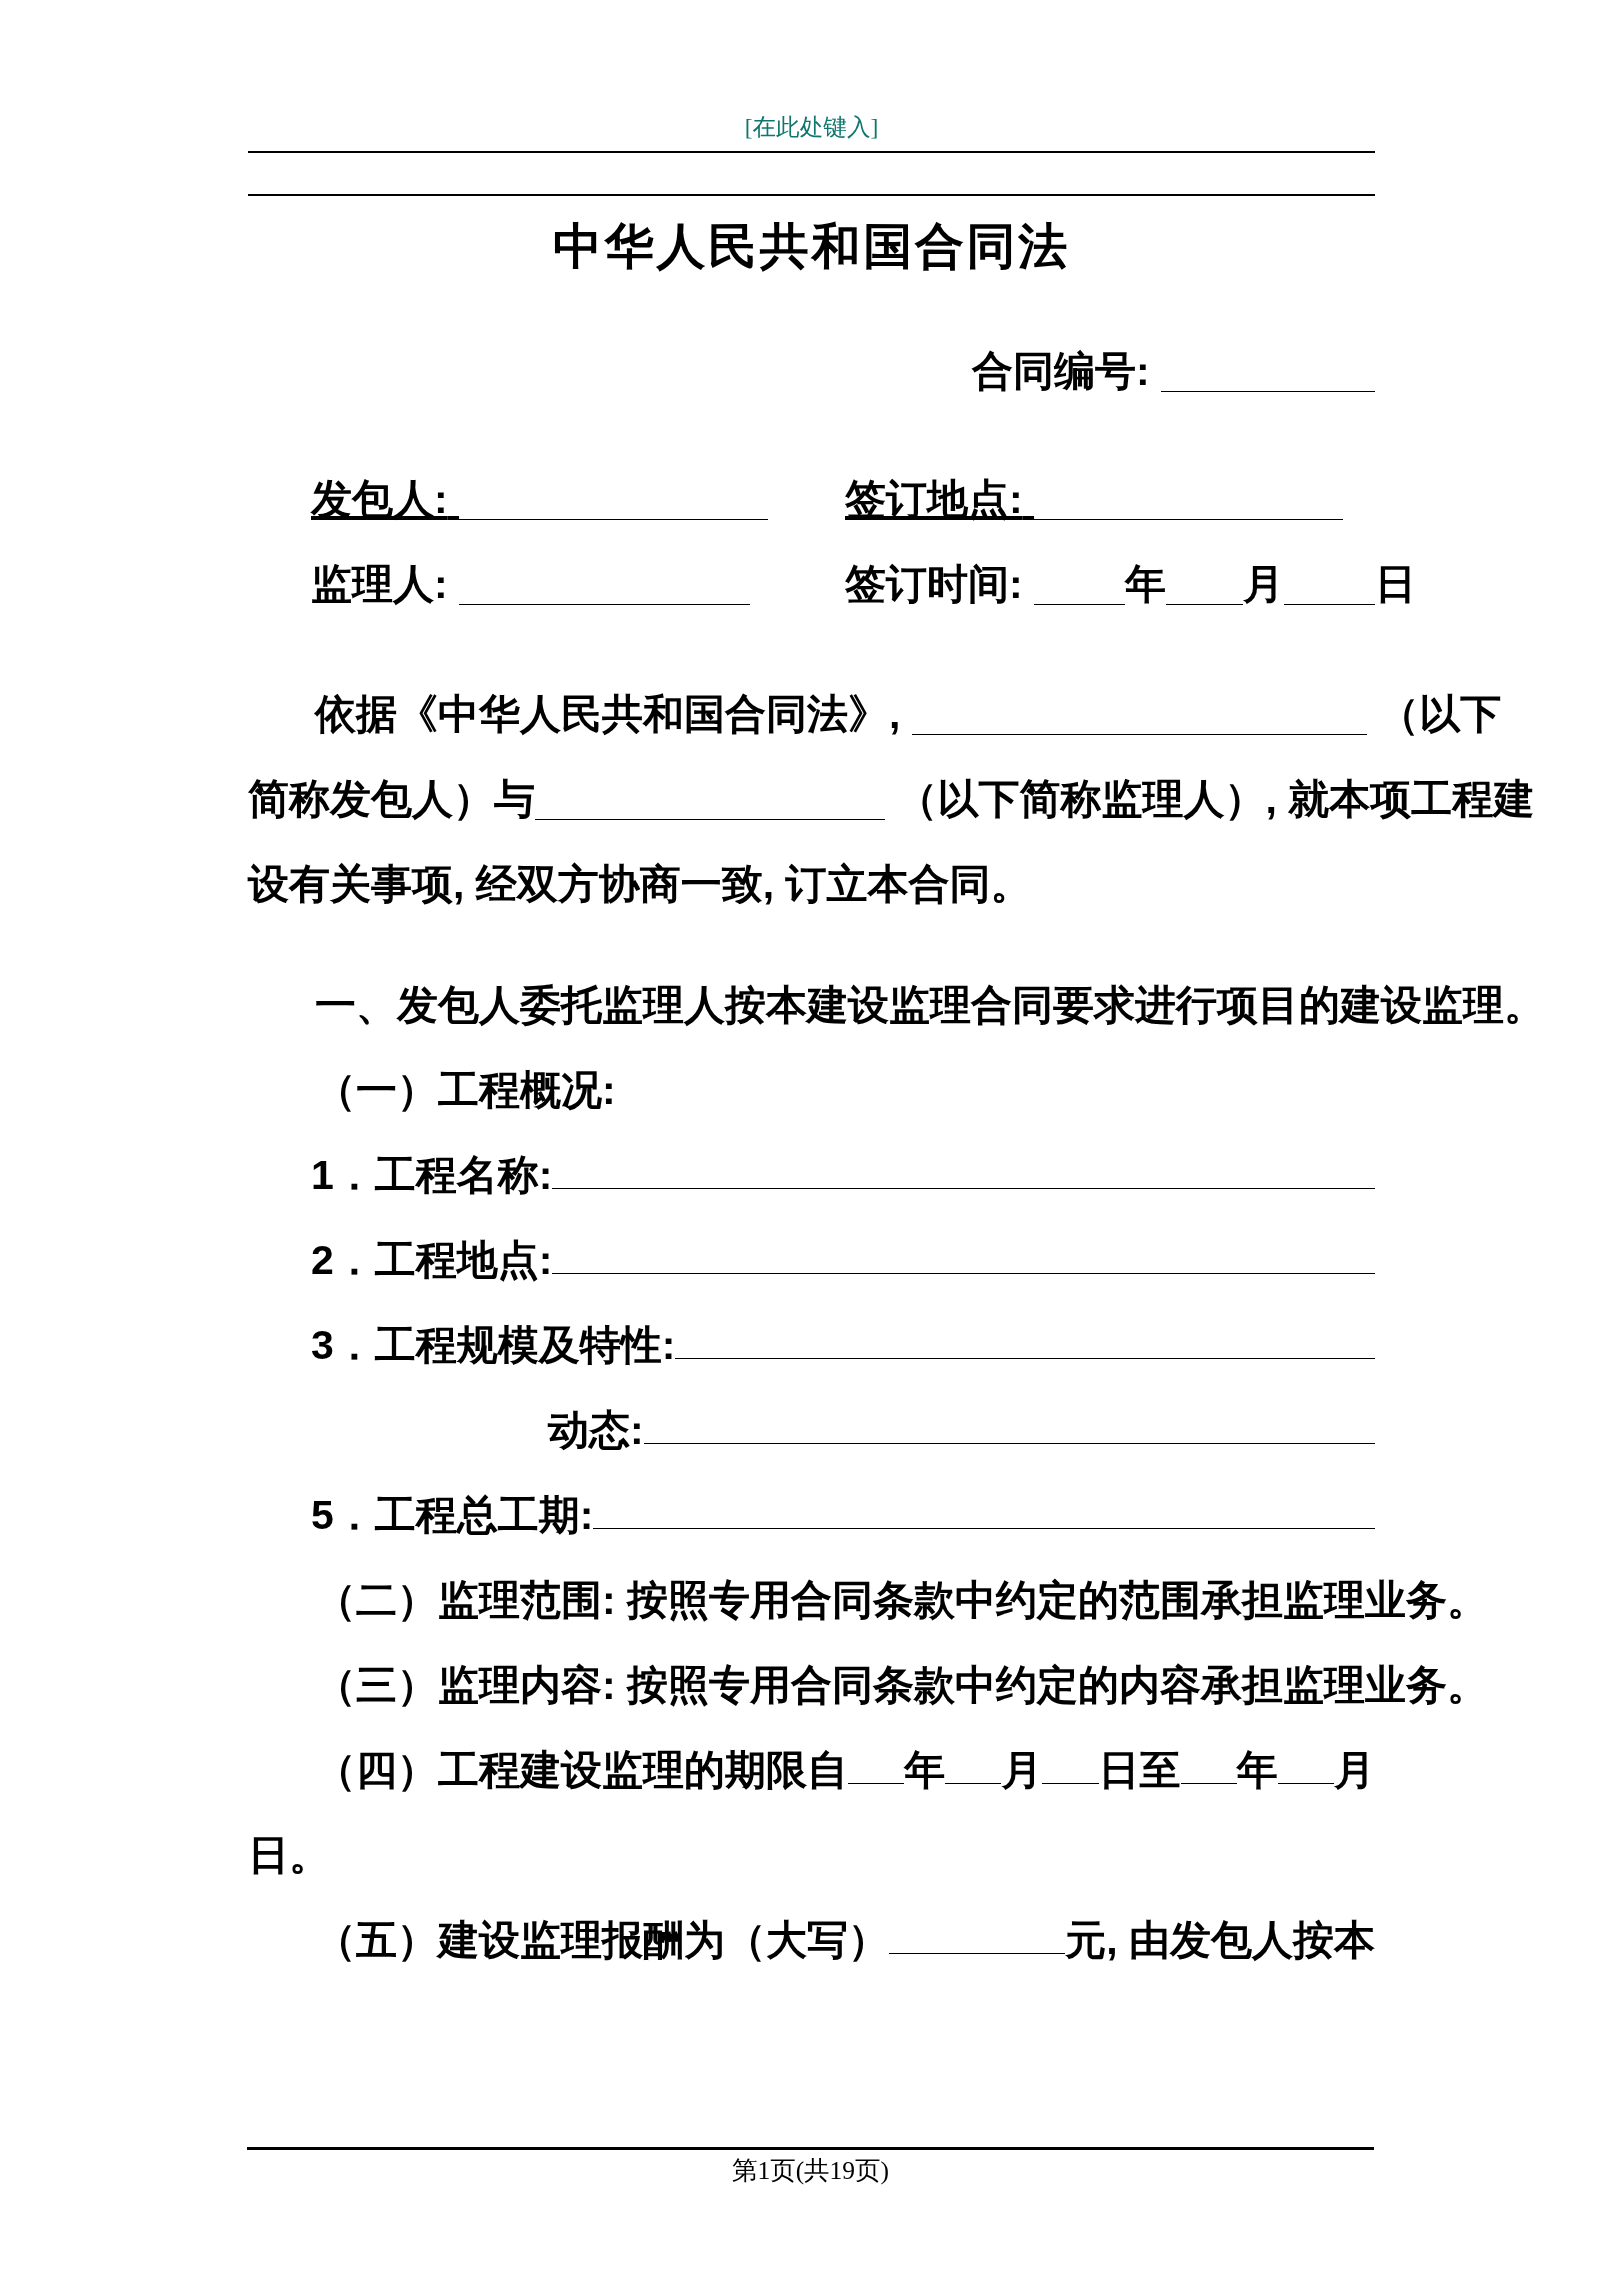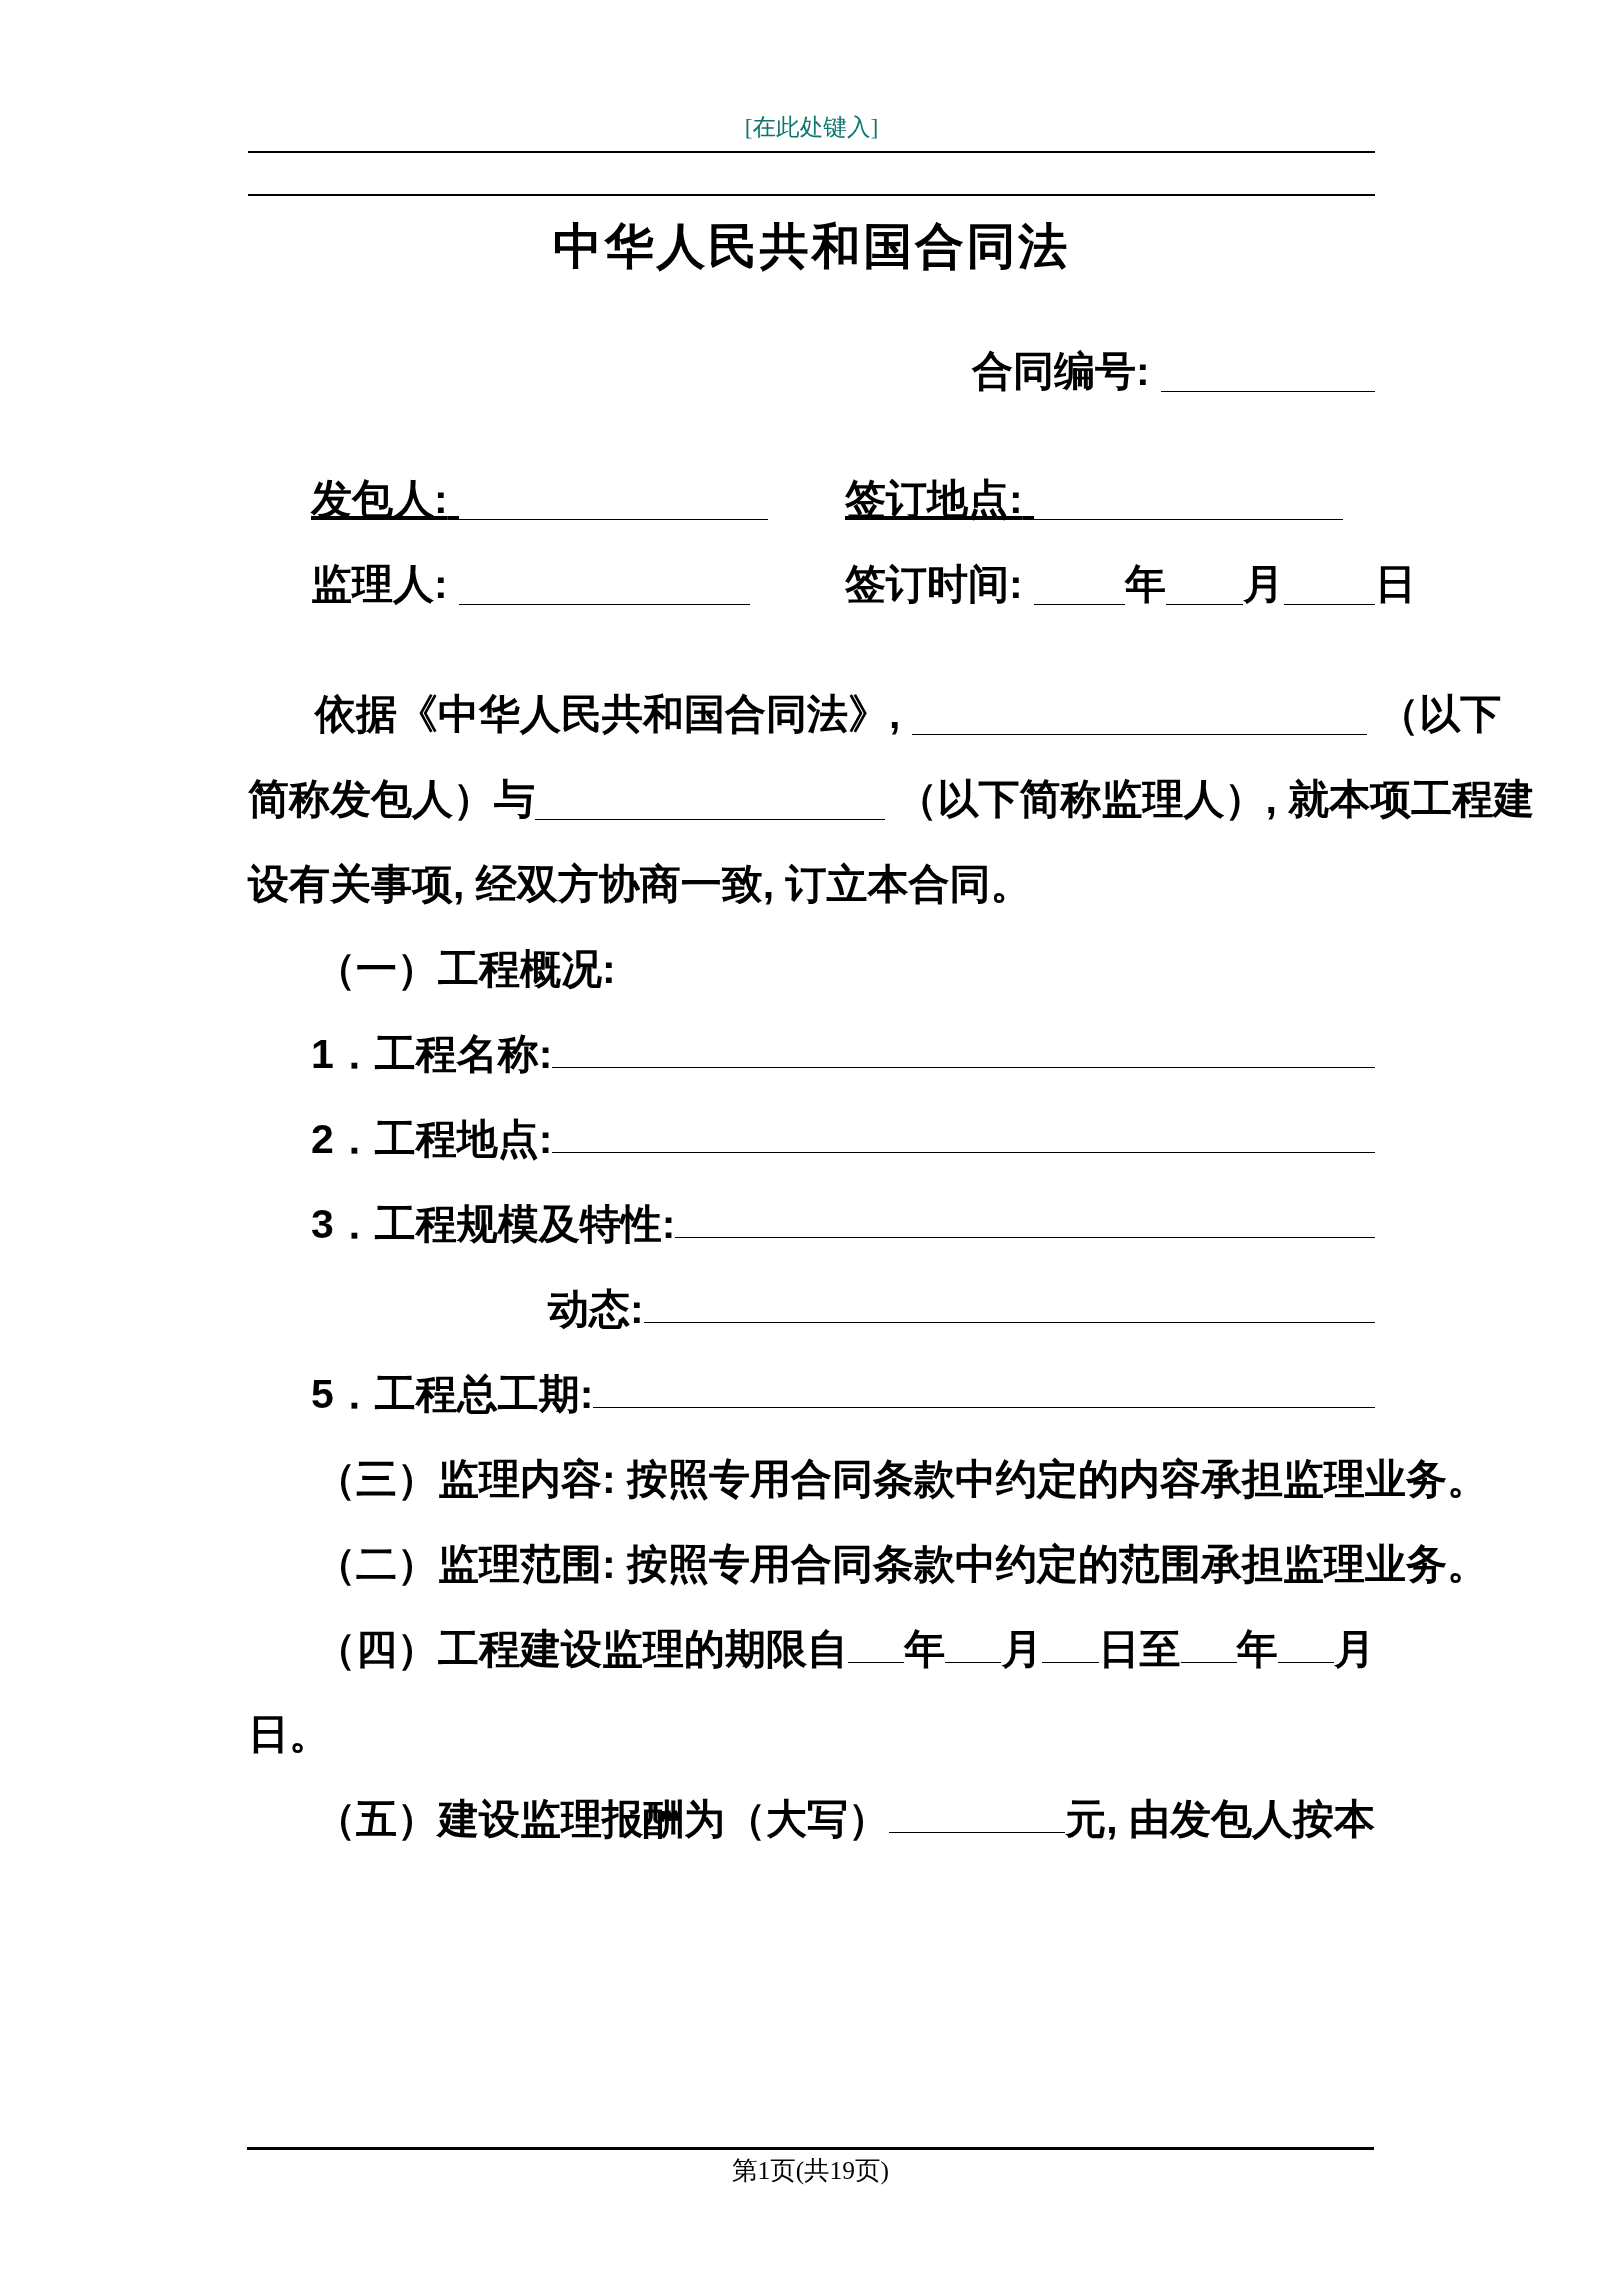--- a/index.html
+++ b/index.html
@@ -82,20 +82,21 @@
     <span class="col-left"><span>监理人:</span> <span class="blank w320"></span></span>
     <span class="col-right"><span>签订时间:</span> <span class="blank w100"></span><span>年</span><span class="blank w85"></span><span>月</span><span class="blank w100"></span><span>日</span></span>
   </div>
 
   <div class="preamble">
     <div class="row indent"><span>依据《中华人民共和国合同法》,</span> <span class="blank w500"></span> <span>（以下</span></div>
     <div class="row"><span>简称发包人）与</span><span class="blank w385"></span> <span>（以下简称监理人）, 就本项工程建</span></div>
     <div class="row">设有关事项, 经双方协商一致, 订立本合同。</div>
   </div>
 
+  <div class="row indent heading1">一、发包人委托监理人按本建设监理合同要求进行项目的建设监理。</div>
 
   <div class="row indent">（一）工程概况:</div>
 
   <div class="row flexrow item">
     <span>1．工程名称:</span>
     <span class="blank fill"></span>
   </div>
 
   <div class="row flexrow item">
     <span>2．工程地点:</span>
@@ -111,23 +112,23 @@
   <div class="row flexrow dyn">
     <span>动态:</span>
     <span class="blank fill"></span>
   </div>
 
   <div class="row flexrow item">
     <span>5．工程总工期:</span>
     <span class="blank fill"></span>
   </div>
 
+  <div class="row indent">（二）监理范围: 按照专用合同条款中约定的范围承担监理业务。</div>
+
   <div class="row indent">（三）监理内容: 按照专用合同条款中约定的内容承担监理业务。</div>
-
-  <div class="row indent">（二）监理范围: 按照专用合同条款中约定的范围承担监理业务。</div>
 
   <div class="row flexrow indent-pad">
     <span>（四）工程建设监理的期限自</span>
     <span class="blank fill"></span>
     <span>年</span>
     <span class="blank fill"></span>
     <span>月</span>
     <span class="blank fill"></span>
     <span>日至</span>
     <span class="blank fill"></span>

